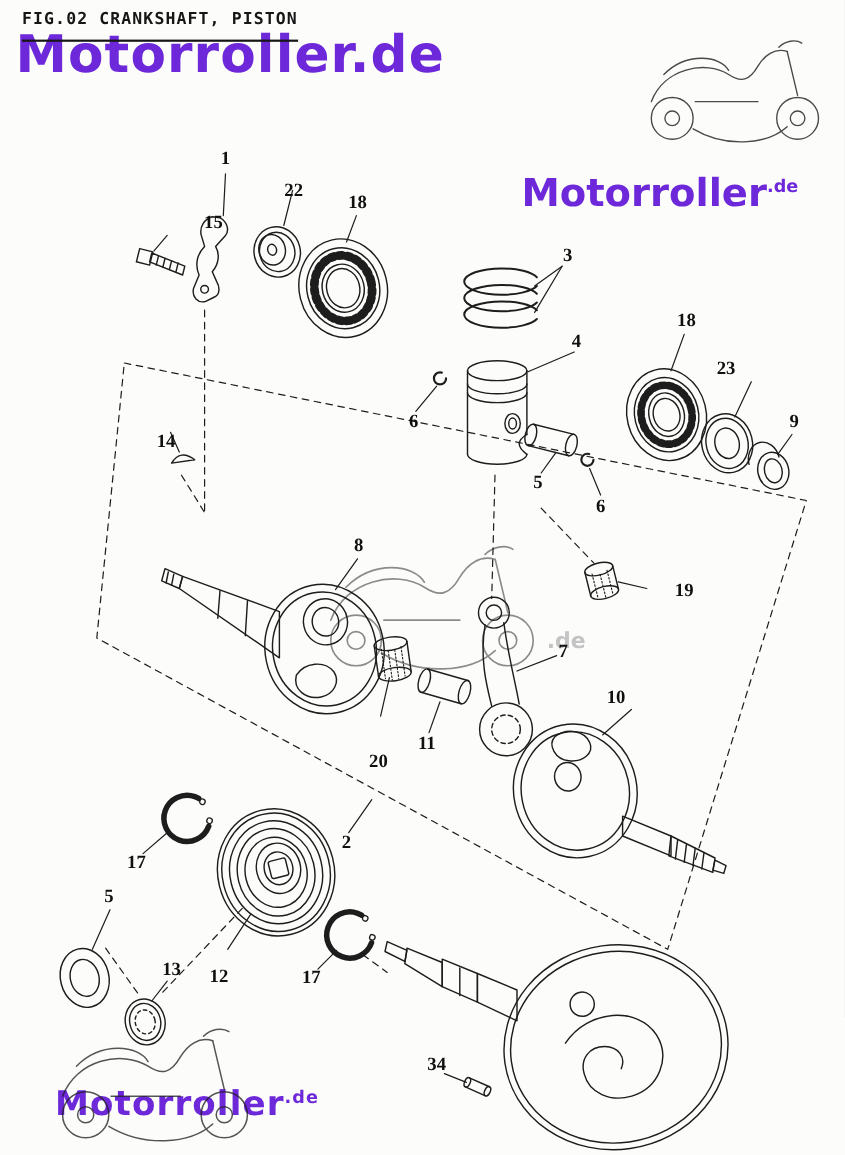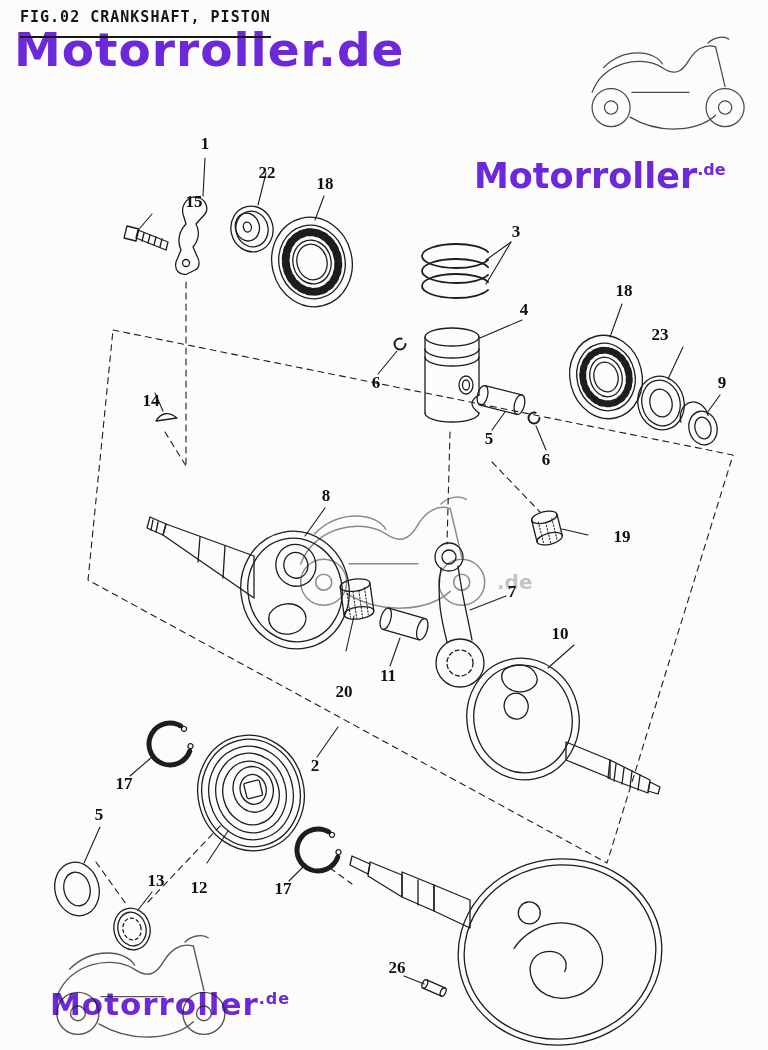--- a/index.html
+++ b/index.html
@@ -336,15 +336,15 @@
       <div class="callout" style="left: 512px; top: 592px;">7</div>
       <div class="callout" style="left: 344px; top: 692px;">20</div>
       <div class="callout" style="left: 388px; top: 676px;">11</div>
       <div class="callout" style="left: 560px; top: 634px;">10</div>
       <div class="callout" style="left: 315px; top: 766px;">2</div>
       <div class="callout" style="left: 124px; top: 784px;">17</div>
       <div class="callout" style="left: 99px; top: 815px;">5</div>
       <div class="callout" style="left: 156px; top: 881px;">13</div>
       <div class="callout" style="left: 199px; top: 872px; margin-top: 16px;">12</div>
       <div class="callout" style="left: 283px; top: 889px;">17</div>
-      <div class="callout" style="left: 397px; top: 968px;">26</div>
+      <div class="callout" style="left: 397px; top: 968px;">34</div>
     </div>
 </div>
 
 </body></html>

